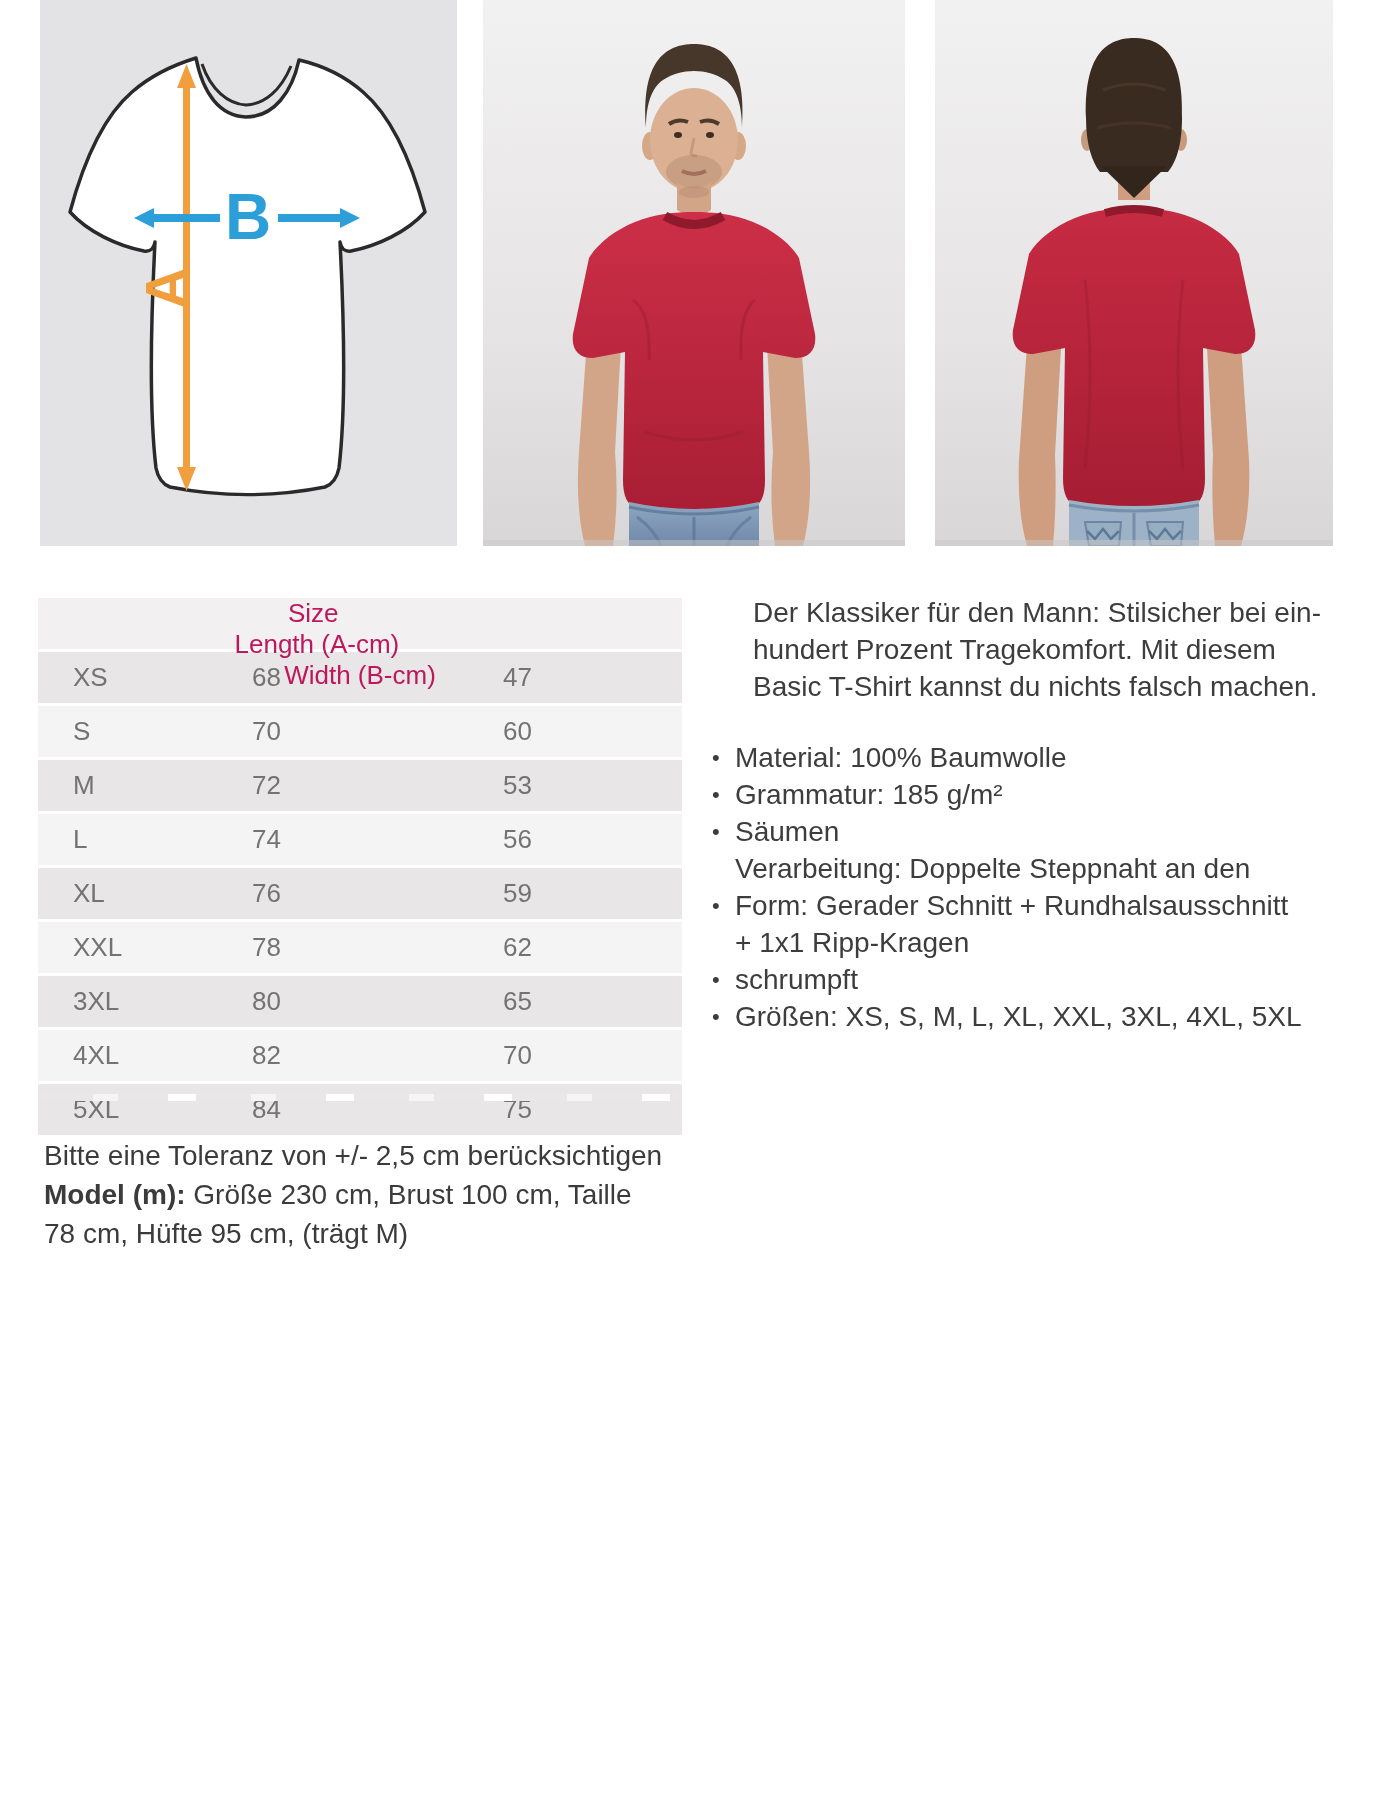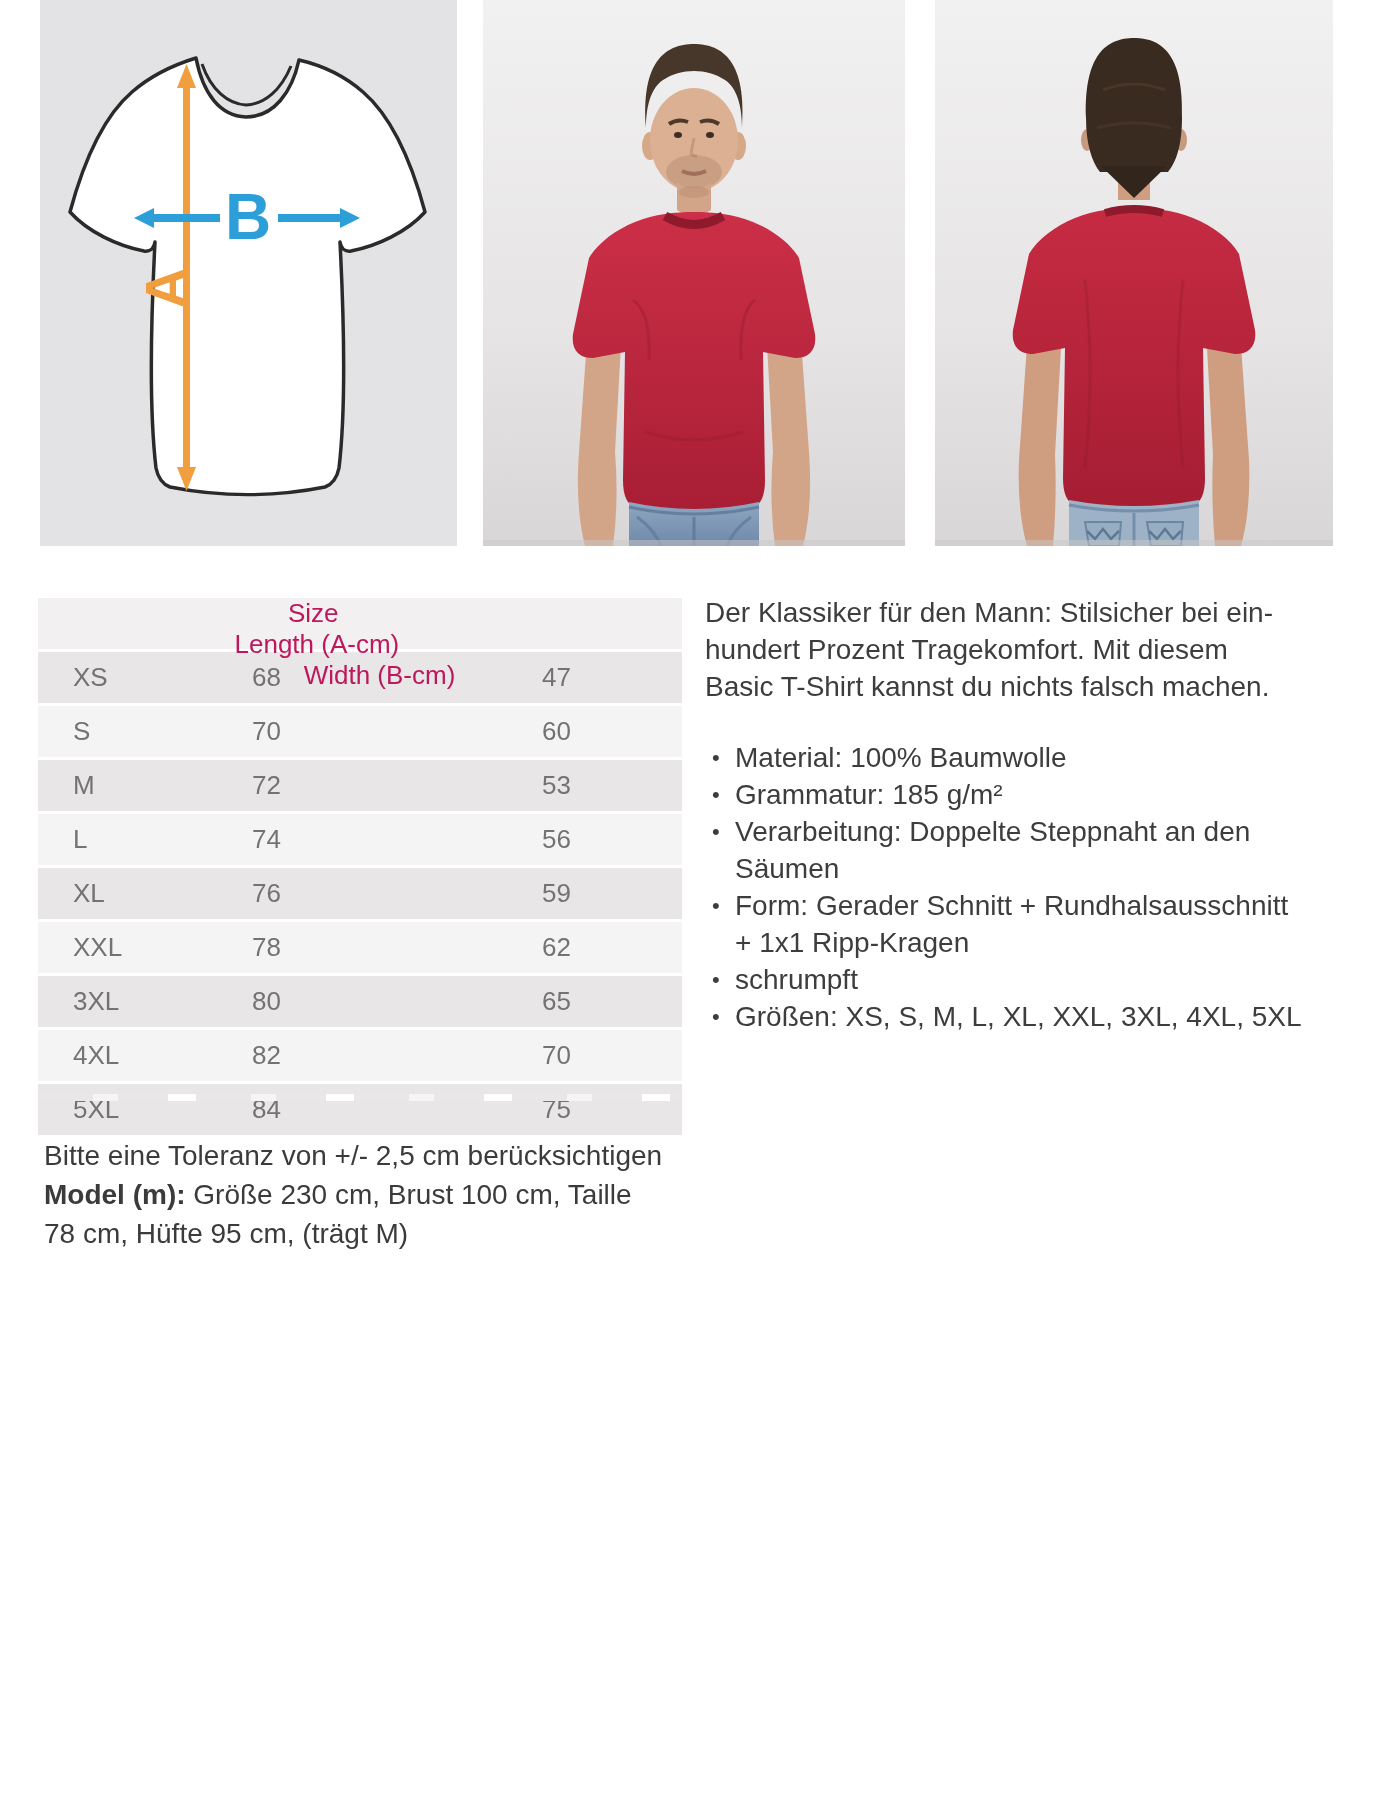--- a/index.html
+++ b/index.html
@@ -16,29 +16,29 @@
 
   
   #size-table{position:absolute;left:38px;top:598px;width:644px;}
   .t-row{display:flex;height:51px;align-items:center;margin-bottom:3px;
          font-size:26px;color:#737373;}
   .t-head{background:#f2f0f1;color:#be185d;flex-direction:column;}
   .t-row.odd{background:#e8e6e7;}
   .t-row.even{background:#f5f4f5;}
   .c1{width:214px;box-sizing:border-box;padding-left:35px;}
   .c2{width:251px;}
-  .c3{flex:1;margin-left:39px;}
+  .c3{flex:1;}
   #table-cutoff{position:absolute;left:38px;top:1094px;width:644px;height:7px;
     background:repeating-linear-gradient(90deg,
       #e9e7e8 0 55px,#f6f5f5 55px 80px,#e9e7e8 80px 130px,#ffffff 130px 158px);}
 
   
   #description{position:absolute;left:705px;top:594px;width:620px;
                color:#3d3d3d;font-size:28px;line-height:37px;}
-  .para-line{white-space:nowrap;}
+  .para-line{white-space:nowrap;margin-left:48px;}
   #bullets{margin-top:34px;}
   .bullet-item{display:flex;}
   .bullet-dot{width:30px;box-sizing:border-box;padding-left:7px;font-size:22px;
               line-height:37px;color:#3d3d3d;}
   .bullet-lines{flex:1;}
   .bullet-line{white-space:nowrap;}
 
   
   #bottom-note{position:absolute;left:44px;top:1136px;width:620px;
                color:#3b3b3b;font-size:28px;line-height:39px;}
@@ -261,22 +261,22 @@
     </div>
     <div class="bullet-item">
       <div class="bullet-dot">•</div>
       <div class="bullet-lines">
           <div class="bullet-line">Grammatur: 185 g/m²</div>
         </div>
     </div>
     <div class="bullet-item">
       <div class="bullet-dot">•</div>
       <div class="bullet-lines">
+        <div class="bullet-line">Säumen</div>
         <div class="bullet-line">Verarbeitung: Doppelte Steppnaht an den</div>
-        <div class="bullet-line">Säumen</div>
       </div>
     </div>
     <div class="bullet-item">
       <div class="bullet-dot">•</div>
       <div class="bullet-lines">
         <div class="bullet-line">Form: Gerader Schnitt + Rundhalsausschnitt</div>
         <div class="bullet-line">+ 1x1 Ripp-Kragen</div>
       </div>
     </div>
     <div class="bullet-item">

